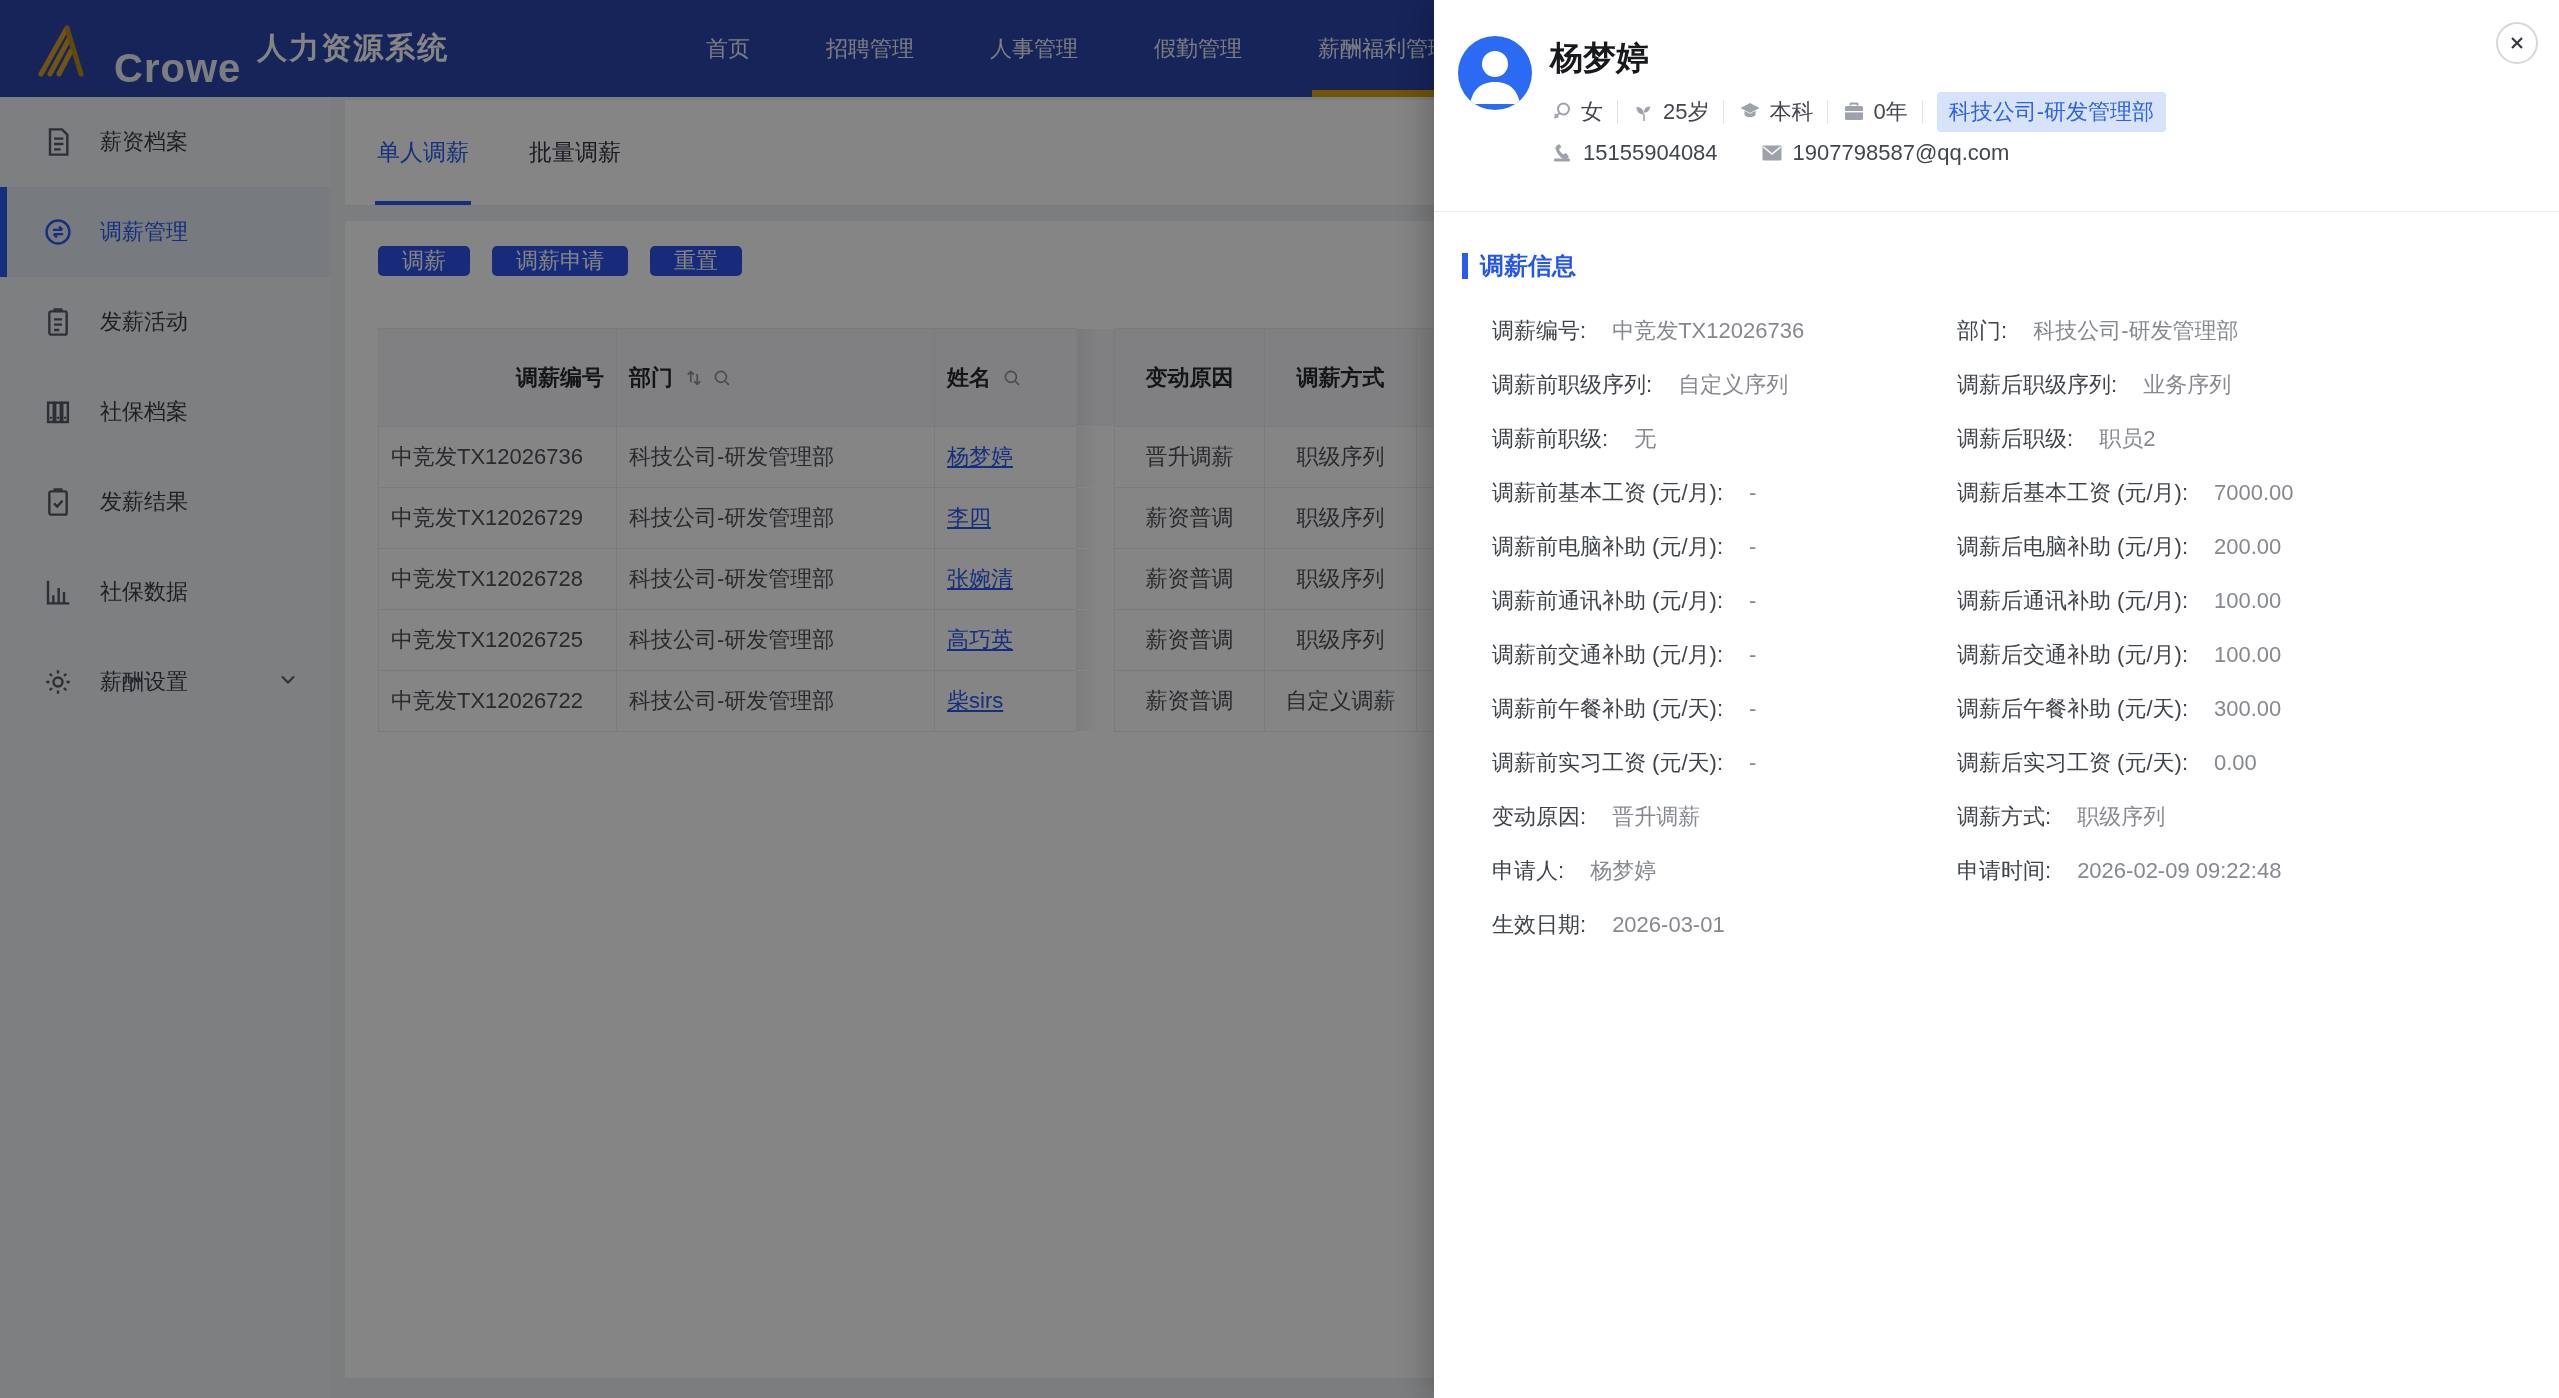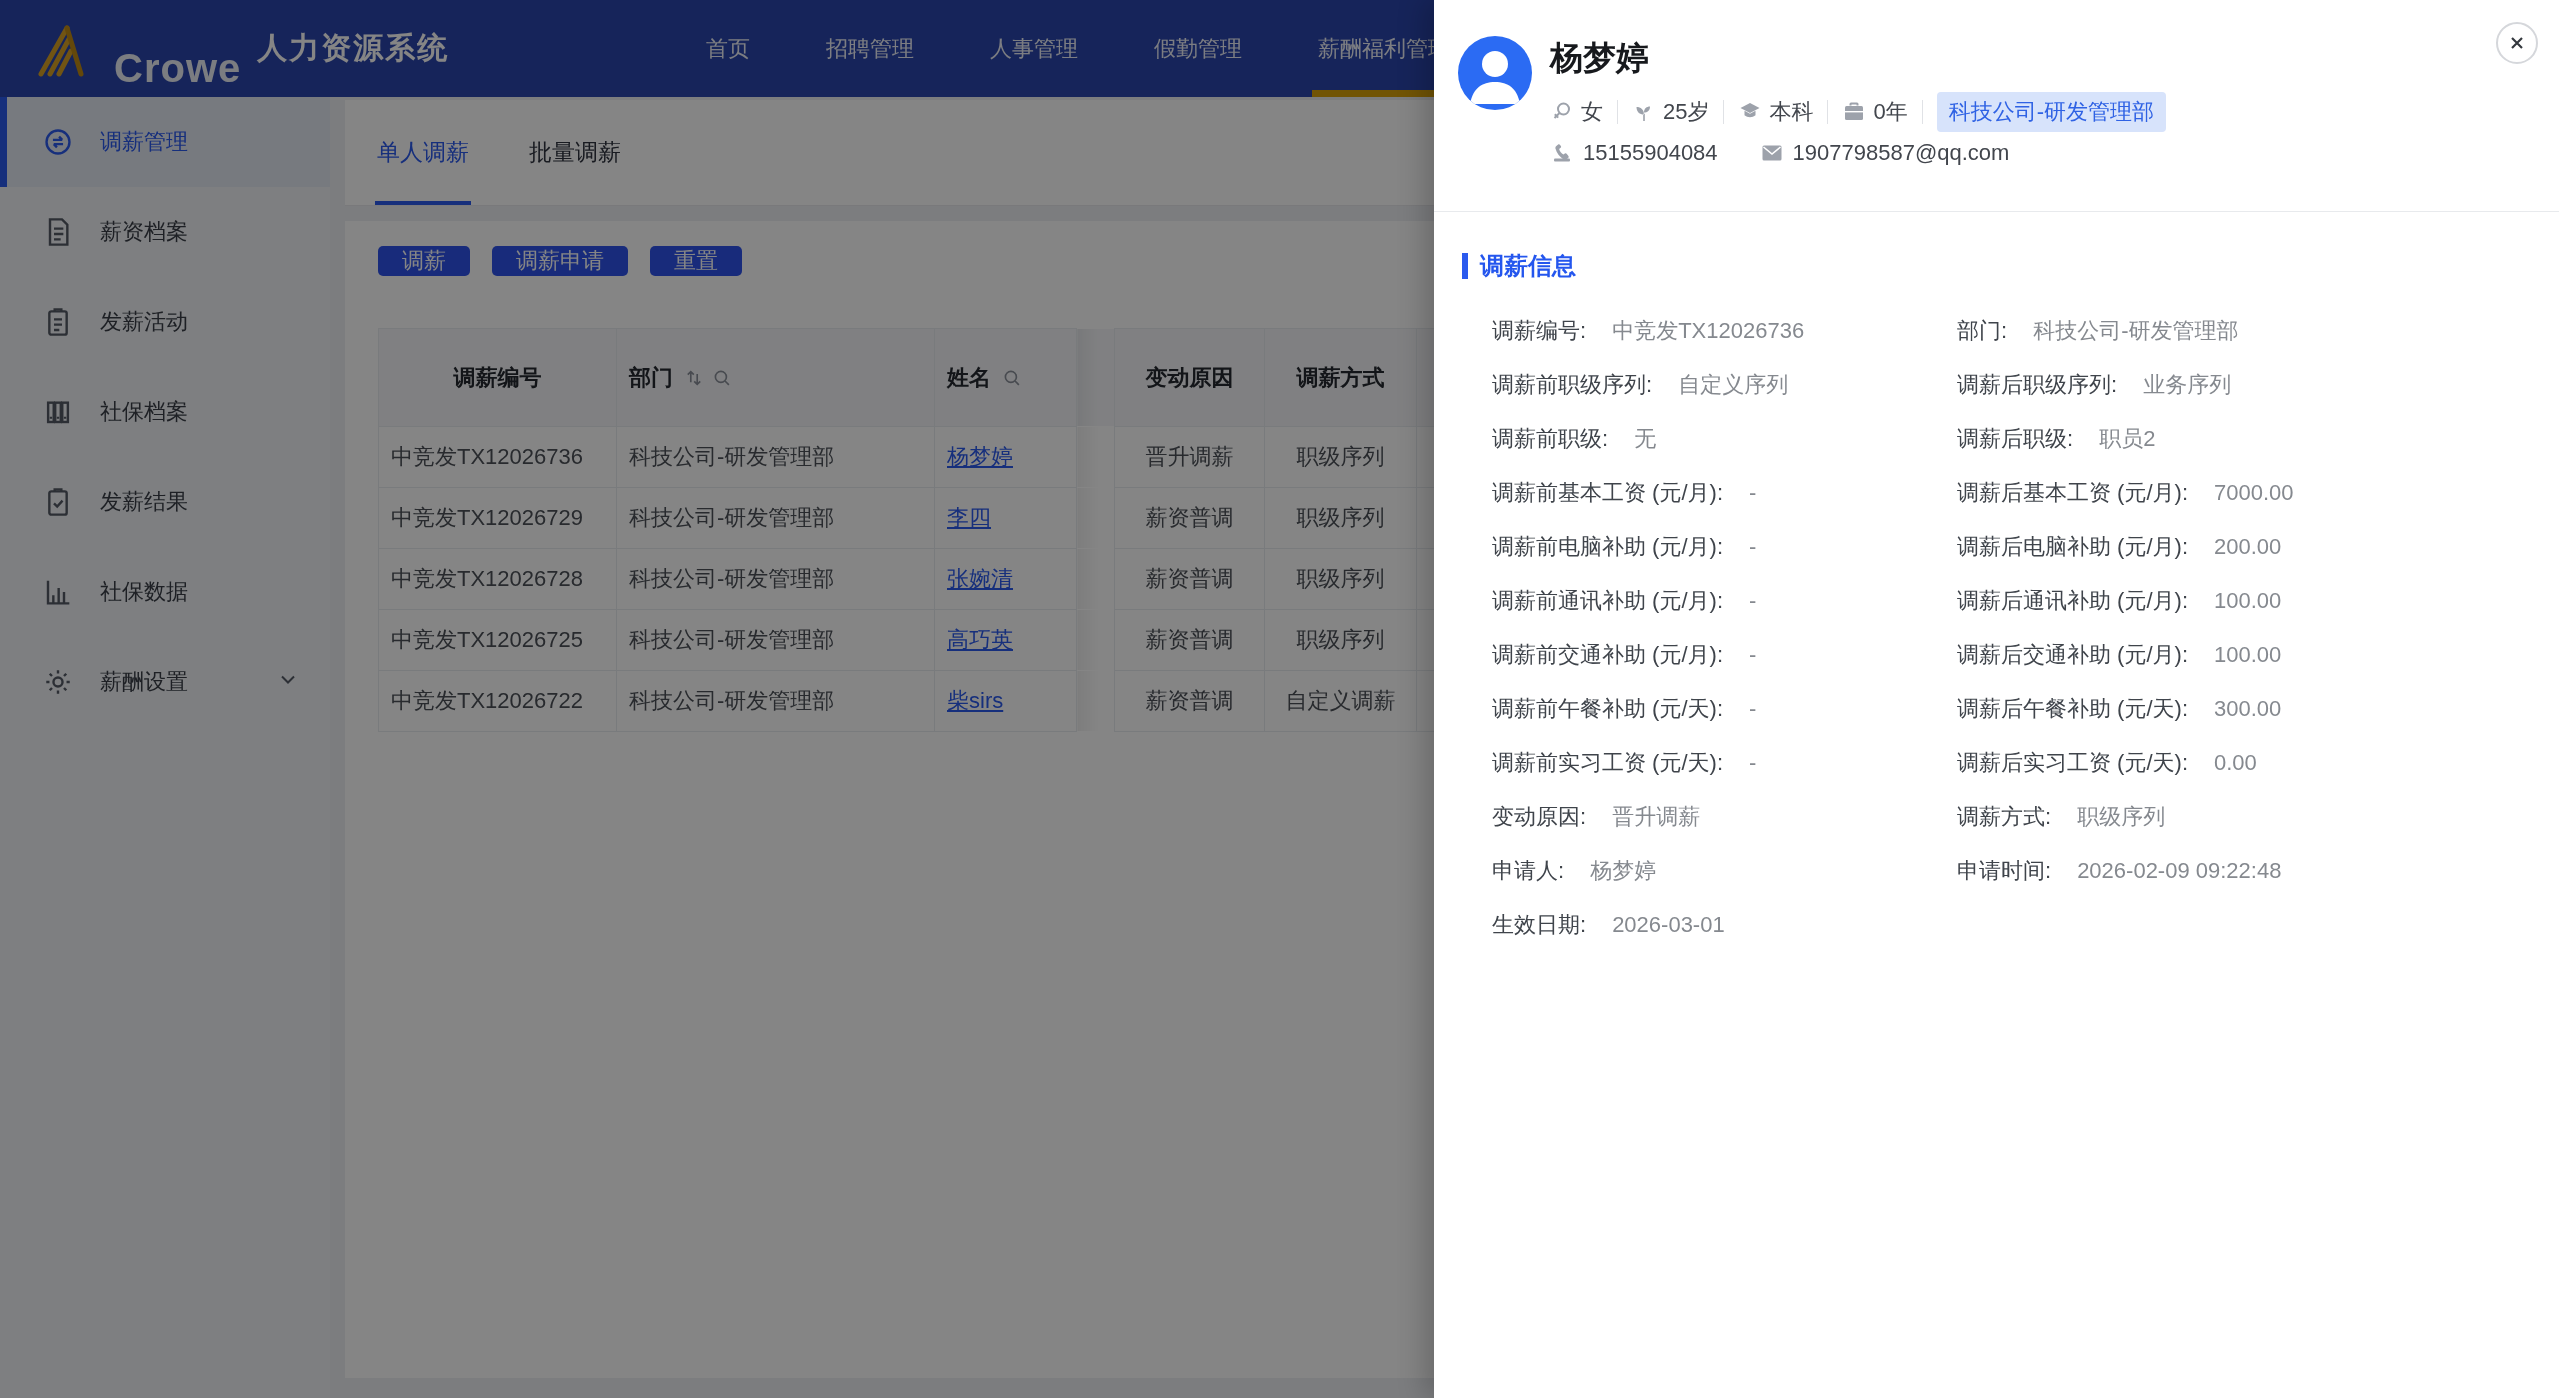--- a/index.html
+++ b/index.html
@@ -35,21 +35,21 @@
 
   .content-card { position:absolute; left:345px; top:221px; right:0; bottom:20px; background:#fff; z-index:1; padding:25px 0 0 33px; }
   .btn-row { display:flex; gap:22px; }
   .btn { height:30px; padding:0 24px; background:#2f54eb; color:#fff; font-size:22px; border:none; border-radius:5px; cursor:pointer; display:flex; align-items:center; }
 
   
   table.grid { border-collapse:collapse; margin-top:52px; table-layout:fixed; }
   .grid col.c1{width:238px} .grid col.c2{width:318px} .grid col.c3{width:142px}
   .grid col.cgap{width:38px} .grid col.c4{width:150px} .grid col.c5{width:152px} .grid col.c6{width:160px}
   .grid th, .grid td { border:1px solid #e9ebef; font-weight:400; overflow:hidden; white-space:nowrap; }
-  .grid th { background:#f5f6f9; height:98px; font-weight:700; color:#262a30; font-size:22px; text-align:center; padding:0 12px; }
+  .grid th { background:#f5f6f9; height:98px; font-weight:700; color:#262a30; font-size:22px; text-align:right; padding:0 12px; }
   .grid th.center, .grid td.center { text-align:center; }
   .grid td { height:61px; background:#fff; font-size:22px; color:#4d5259; padding:0 12px; }
   .grid td.gapcell, .grid th.gapcell { padding:0; background:linear-gradient(to right, rgba(0,0,0,0.06), rgba(255,255,255,0) 55%), #fff; border-top-color:transparent; border-bottom-color:transparent; }
   .grid th.gapcell { background:linear-gradient(to right, rgba(0,0,0,0.06), rgba(0,0,0,0) 55%), #f5f6f9; }
   .th-inner { display:flex; align-items:center; gap:10px; }
   .th-icons { display:flex; align-items:center; gap:6px; color:#8a8f99; }
   .th-icons svg { width:22px; height:22px; cursor:pointer; }
   a.name-link { color:#2b5aee; text-decoration:underline; cursor:pointer; }
 
   
@@ -100,33 +100,33 @@
   <div class="nav-menu">
     <div class="nav-item">首页</div>
     <div class="nav-item">招聘管理</div>
     <div class="nav-item">人事管理</div>
     <div class="nav-item">假勤管理</div>
     <div class="nav-item active">薪酬福利管理</div>
   </div>
 </div>
 
 <div class="sidebar">
+  <div class="side-item">
+    <svg viewBox="0 0 24 24" fill="none" stroke="currentColor" stroke-width="1.8">
+        <path d="M6 2.5h9l4 4V21.5H6z"></path>
+        <path d="M9 9.5h7M9 13.5h7M9 17.5h5"></path>
+      </svg>
+    <span class="side-label">薪资档案</span>
+  </div>
   <div class="side-item active">
     <svg viewBox="0 0 24 24" fill="none" stroke="currentColor" stroke-width="1.8">
         <circle cx="12" cy="12" r="8.6"></circle>
         <path d="M8.2 10.4h7m-2.4-2.4 2.4 2.4M15.8 13.6h-7m2.4 2.4-2.4-2.4"></path>
       </svg>
     <span class="side-label">调薪管理</span>
-  </div>
-  <div class="side-item">
-    <svg viewBox="0 0 24 24" fill="none" stroke="currentColor" stroke-width="1.8">
-        <path d="M6 2.5h9l4 4V21.5H6z"></path>
-        <path d="M9 9.5h7M9 13.5h7M9 17.5h5"></path>
-      </svg>
-    <span class="side-label">薪资档案</span>
   </div>
   <div class="side-item">
     <svg viewBox="0 0 24 24" fill="none" stroke="currentColor" stroke-width="1.8">
         <rect x="5.5" y="4" width="13" height="17.5" rx="1.5"></rect>
         <path d="M9.5 4V2.5h5V4"></path>
         <path d="M9 10h6M9 14h6M9 18h4"></path>
       </svg>
     <span class="side-label">发薪活动</span>
   </div>
   <div class="side-item">

